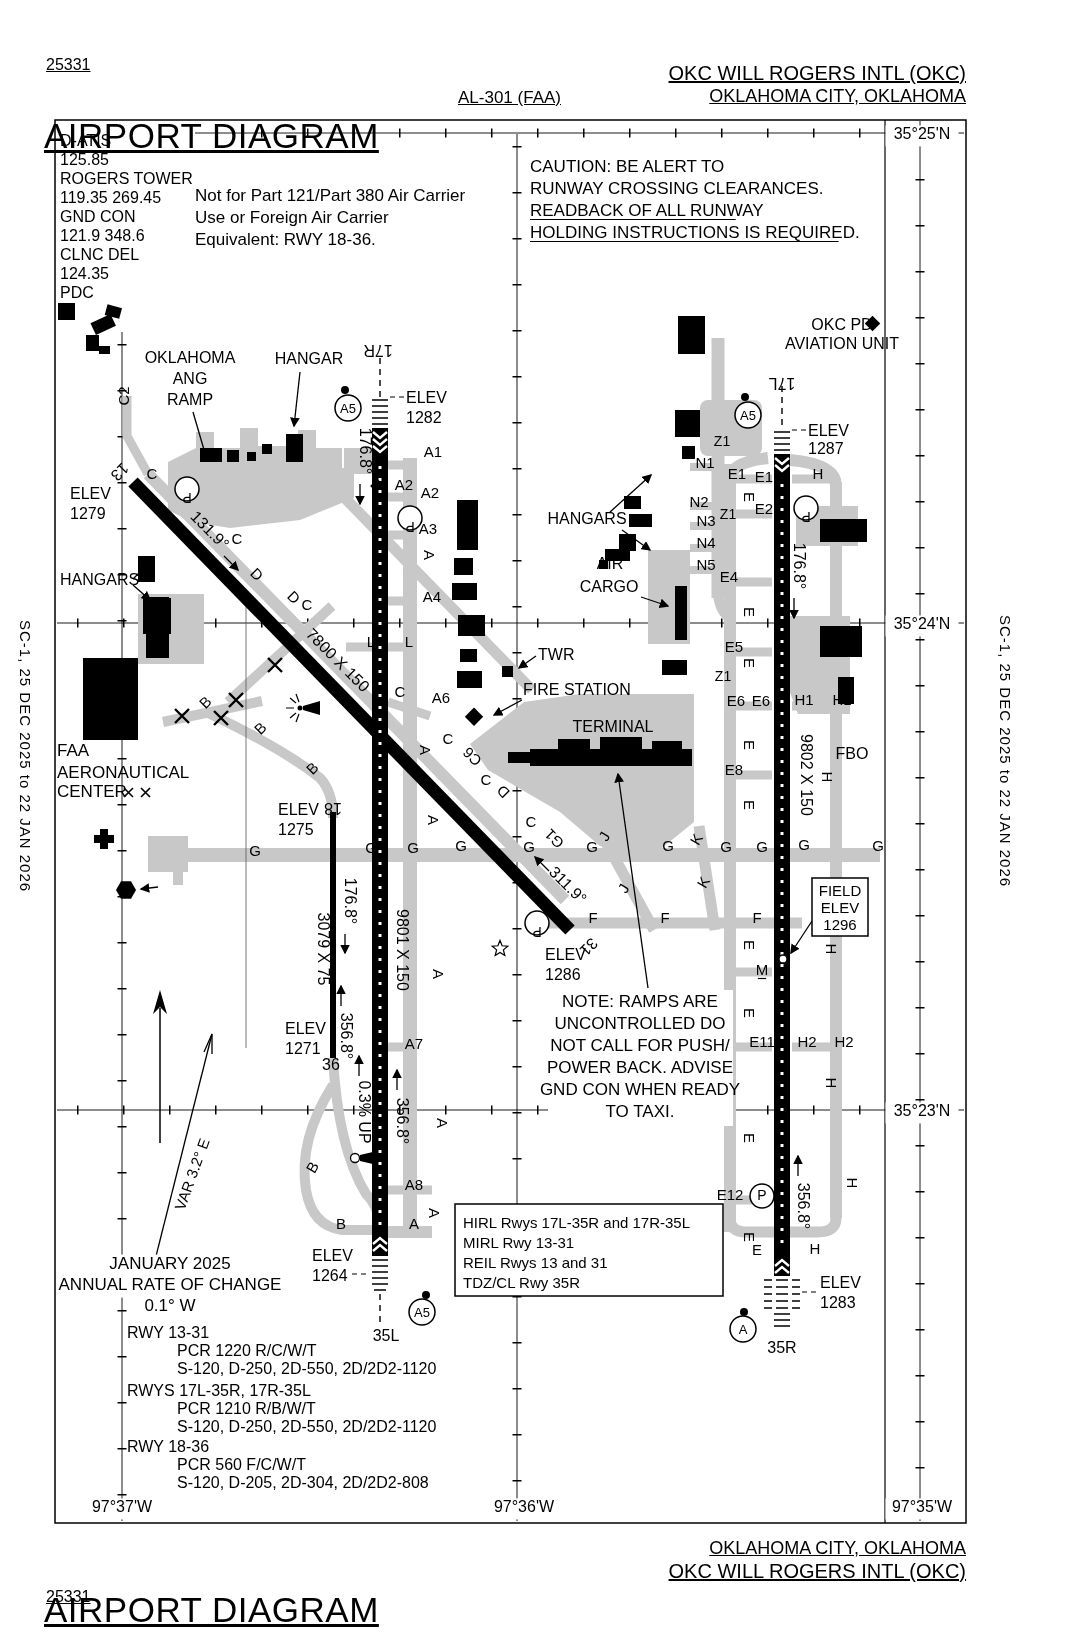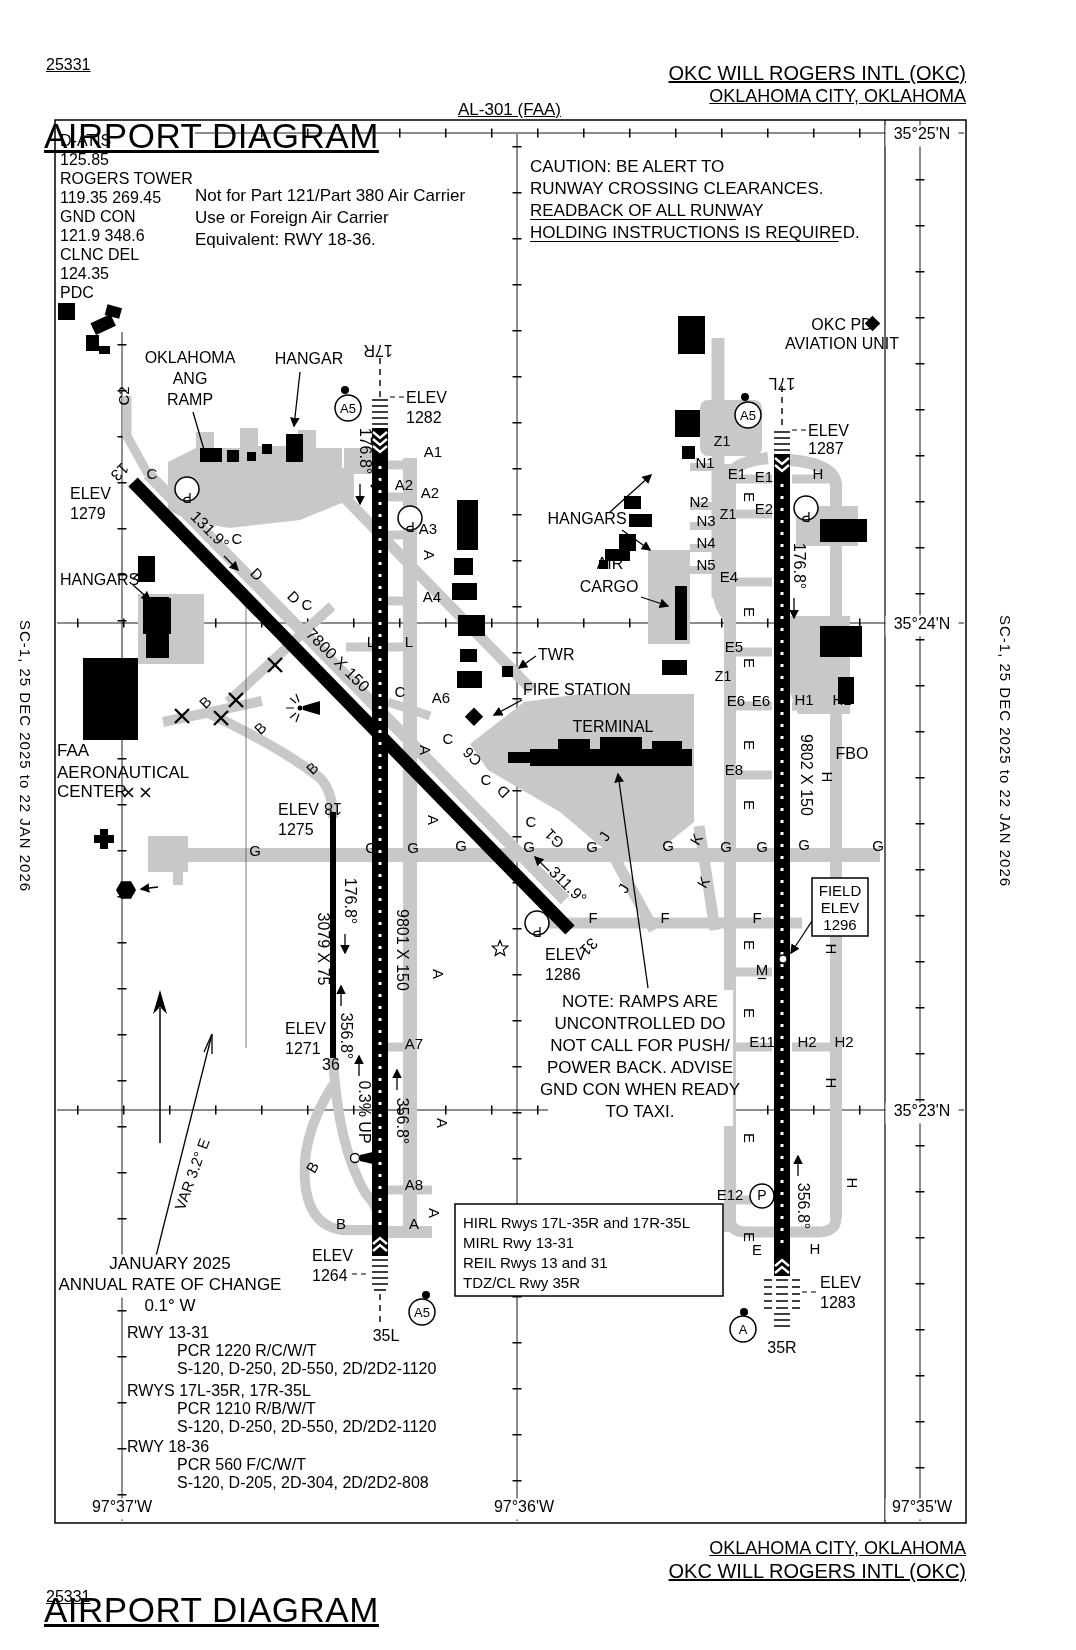--- a/index.html
+++ b/index.html
@@ -9,21 +9,21 @@
   .rt{text-align:right;}
   .vtext{position:absolute;white-space:nowrap;transform-origin:0 0;transform:rotate(90deg);font-size:15px;letter-spacing:1px;}
   svg{position:absolute;left:0;top:0;}
   svg text{font-family:"Liberation Sans",sans-serif;fill:#000;}
 </style>
 </head>
 <body>
 
 <div class="abs" style="left:46px;top:56px;font-size:16px;">25331</div>
 <div class="abs" id="h-title" style="left:44px;top:72px;">AIRPORT DIAGRAM</div>
-<div class="abs" style="left:458px;top:100px;font-size:17px;">AL-301 (FAA)</div>
+<div class="abs" style="left:458px;top:88px;font-size:17px;">AL-301 (FAA)</div>
 <div class="abs rt" style="right:110px;top:62px;font-size:20px;">OKC WILL ROGERS INTL (OKC)</div>
 <div class="abs rt" style="right:110px;top:86px;font-size:18px;">OKLAHOMA CITY, OKLAHOMA</div>
 
 <div class="vtext" style="left:34px;top:620px;">SC-1, 25 DEC 2025 to 22 JAN 2026</div>
 <div class="vtext" style="left:1014px;top:615px;">SC-1, 25 DEC 2025 to 22 JAN 2026</div>
 
 <svg width="1076" height="1650" viewBox="0 0 1076 1650">
   <defs>
     <marker id="ah" viewBox="0 0 10 10" refX="8.5" refY="5" markerWidth="7.5" markerHeight="7.5" orient="auto-start-reverse">
       <path d="M0,0 L10,5 L0,10 z"></path>

